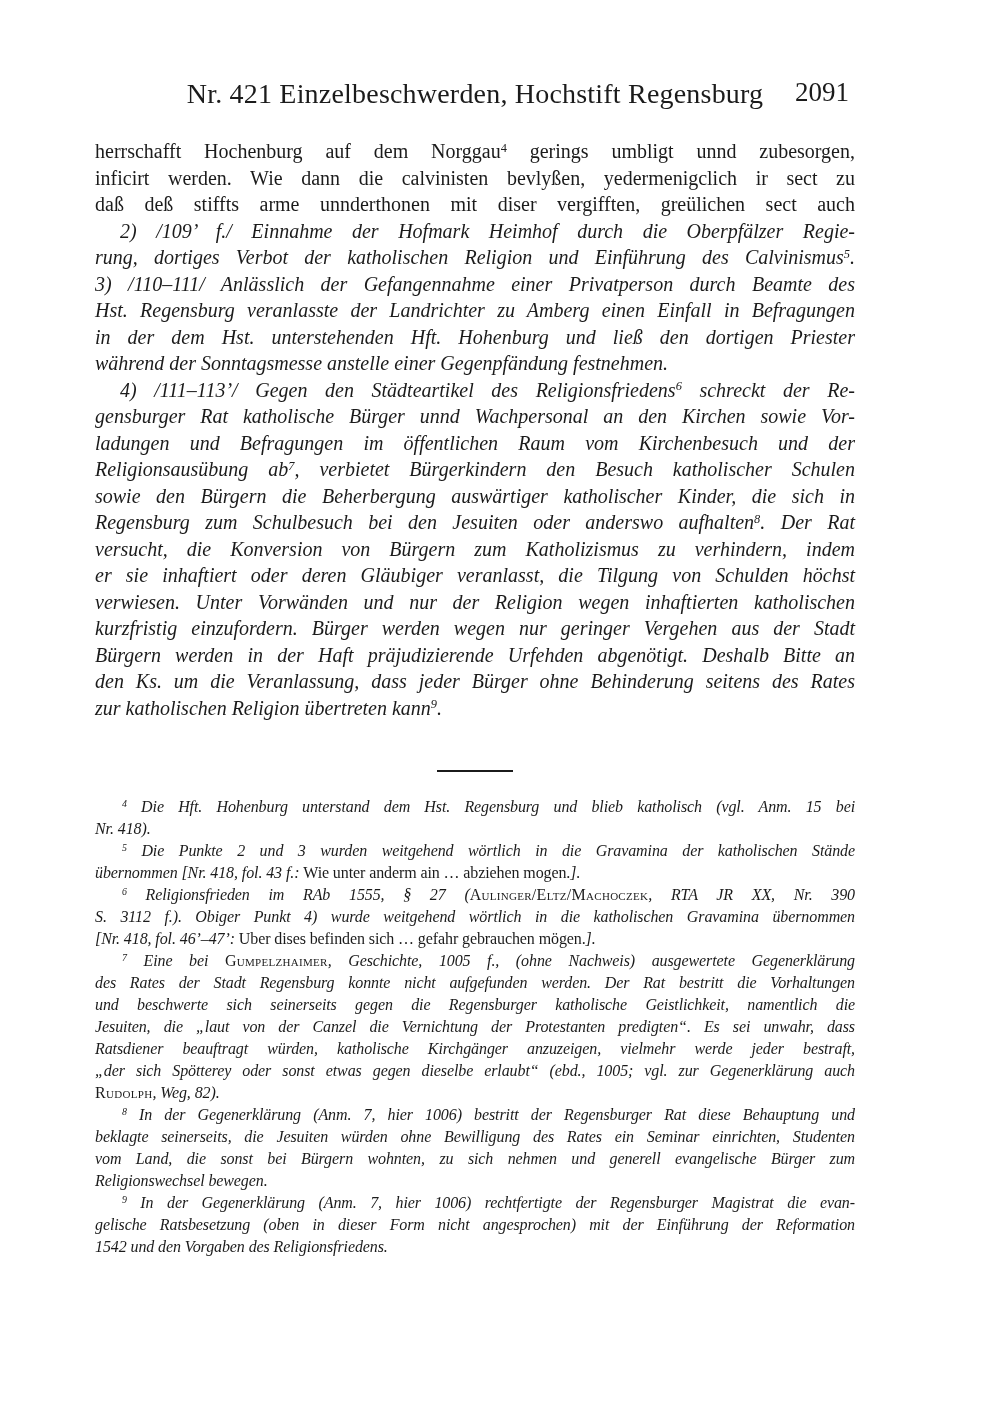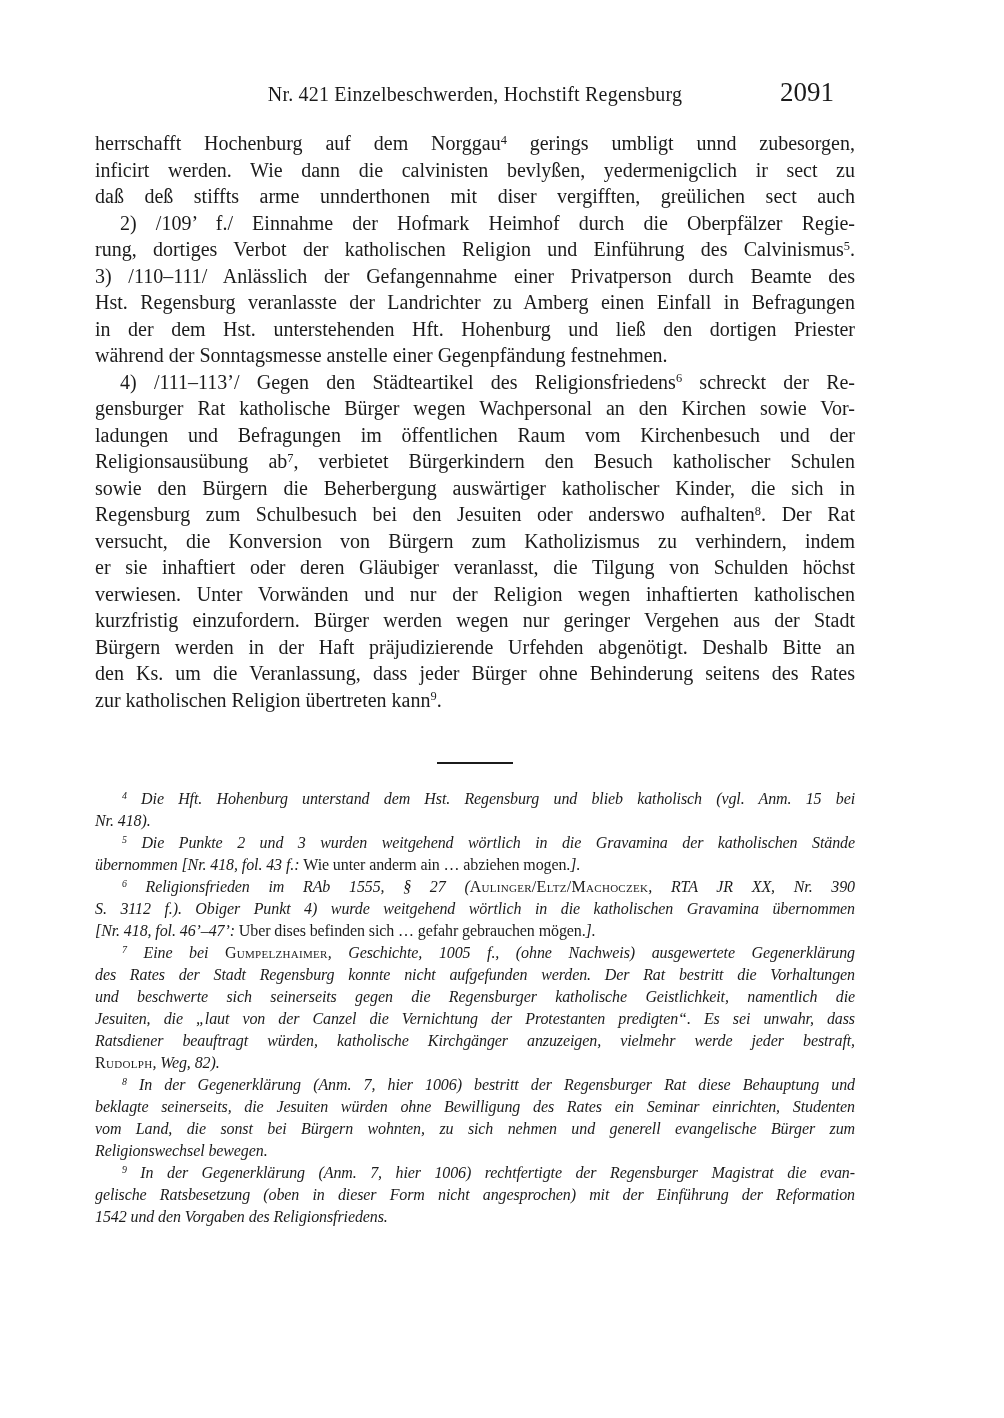--- a/index.html
+++ b/index.html
@@ -21,39 +21,39 @@
     width: 760px;
   }
   
   .running-head {
     position: relative;
     margin-top: 82px;
     height: 28px;
   }
   .head-title {
     text-align: center;
-    font-size: 20px;
+    font-size: 28px;
     letter-spacing: 0.2px;
     line-height: 24px;
   }
   .page-number {
     position: absolute;
-    right: 21px;
+    right: 6px;
     top: -5px;
     font-size: 27px;
     line-height: 30px;
   }
   
   .body-text {
-    margin-top: 20px;
+    margin-top: 28px;
     font-size: 20px;
     line-height: 26.5px;
   }
   .para { margin: 0; }
-  .para.italic { }
+  .para.italic { font-style: italic; }
   .para.roman  { font-style: normal; }
   .para.indent .line:first-child { padding-left: 25px; }
   .line {
     text-align: justify;
     text-align-last: justify;
     hyphens: none;
   }
   .line.last {
     text-align-last: left;
   }
@@ -102,21 +102,21 @@
         <div class="para italic indent">
           <div class="line">2) /109’ f./ Einnahme der Hofmark Heimhof durch die Oberpfälzer Regie-</div>
           <div class="line">rung, dortiges Verbot der katholischen Religion und Einführung des Calvinismus<sup>5</sup>.</div>
           <div class="line">3) /110–111/ Anlässlich der Gefangennahme einer Privatperson durch Beamte des</div>
           <div class="line">Hst. Regensburg veranlasste der Landrichter zu Amberg einen Einfall in Befragungen</div>
           <div class="line">in der dem Hst. unterstehenden Hft. Hohenburg und ließ den dortigen Priester</div>
           <div class="line last">während der Sonntagsmesse anstelle einer Gegenpfändung festnehmen.</div>
         </div>
         <div class="para italic indent">
           <div class="line">4) /111–113’/ Gegen den Städteartikel des Religionsfriedens<sup>6</sup> schreckt der Re-</div>
-          <div class="line">gensburger Rat katholische Bürger wegen Wachpersonal an den Kirchen sowie Vor-</div>
+          <div class="line">gensburger Rat katholische Bürger unnd Wachpersonal an den Kirchen sowie Vor-</div>
           <div class="line">ladungen und Befragungen im öffentlichen Raum vom Kirchenbesuch und der</div>
           <div class="line">Religionsausübung ab<sup>7</sup>, verbietet Bürgerkindern den Besuch katholischer Schulen</div>
           <div class="line">sowie den Bürgern die Beherbergung auswärtiger katholischer Kinder, die sich in</div>
           <div class="line">Regensburg zum Schulbesuch bei den Jesuiten oder anderswo aufhalten<sup>8</sup>. Der Rat</div>
           <div class="line">versucht, die Konversion von Bürgern zum Katholizismus zu verhindern, indem</div>
           <div class="line">er sie inhaftiert oder deren Gläubiger veranlasst, die Tilgung von Schulden höchst</div>
           <div class="line">verwiesen. Unter Vorwänden und nur der Religion wegen inhaftierten katholischen</div>
           <div class="line">kurzfristig einzufordern. Bürger werden wegen nur geringer Vergehen aus der Stadt</div>
           <div class="line">Bürgern werden in der Haft präjudizierende Urfehden abgenötigt. Deshalb Bitte an</div>
           <div class="line">den Ks. um die Veranlassung, dass jeder Bürger ohne Behinderung seitens des Rates</div>
@@ -139,20 +139,21 @@
           <div class="line"><sup>6</sup> Religionsfrieden im RAb 1555, § 27 (<span class="sc">Aulinger/Eltz/Machoczek</span>, RTA JR XX, Nr. 390</div>
           <div class="line">S. 3112 f.). Obiger Punkt 4) wurde weitgehend wörtlich in die katholischen Gravamina übernommen</div>
           <div class="line last">[Nr. 418, fol. 46’–47’: <span class="rom">Uber dises befinden sich … gefahr gebrauchen mögen.</span>].</div>
         </div>
         <div class="footnote">
           <div class="line"><sup>7</sup> Eine bei <span class="sc">Gumpelzhaimer</span>, Geschichte, 1005 f., (ohne Nachweis) ausgewertete Gegenerklärung</div>
           <div class="line">des Rates der Stadt Regensburg konnte nicht aufgefunden werden. Der Rat bestritt die Vorhaltungen</div>
           <div class="line">und beschwerte sich seinerseits gegen die Regensburger katholische Geistlichkeit, namentlich die</div>
           <div class="line">Jesuiten, die „laut von der Canzel die Vernichtung der Protestanten predigten“. Es sei unwahr, dass</div>
           <div class="line">Ratsdiener beauftragt würden, katholische Kirchgänger anzuzeigen, vielmehr werde jeder bestraft,</div>
+          <div class="line">„der sich Spötterey oder sonst etwas gegen dieselbe erlaubt“ (ebd., 1005; vgl. zur Gegenerklärung auch</div>
           <div class="line last"><span class="sc">Rudolph</span>, Weg, 82).</div>
         </div>
         <div class="footnote">
           <div class="line"><sup>8</sup> In der Gegenerklärung (Anm. 7, hier 1006) bestritt der Regensburger Rat diese Behauptung und</div>
           <div class="line">beklagte seinerseits, die Jesuiten würden ohne Bewilligung des Rates ein Seminar einrichten, Studenten</div>
           <div class="line">vom Land, die sonst bei Bürgern wohnten, zu sich nehmen und generell evangelische Bürger zum</div>
           <div class="line last">Religionswechsel bewegen.</div>
         </div>
         <div class="footnote">
           <div class="line"><sup>9</sup> In der Gegenerklärung (Anm. 7, hier 1006) rechtfertigte der Regensburger Magistrat die evan-</div>

